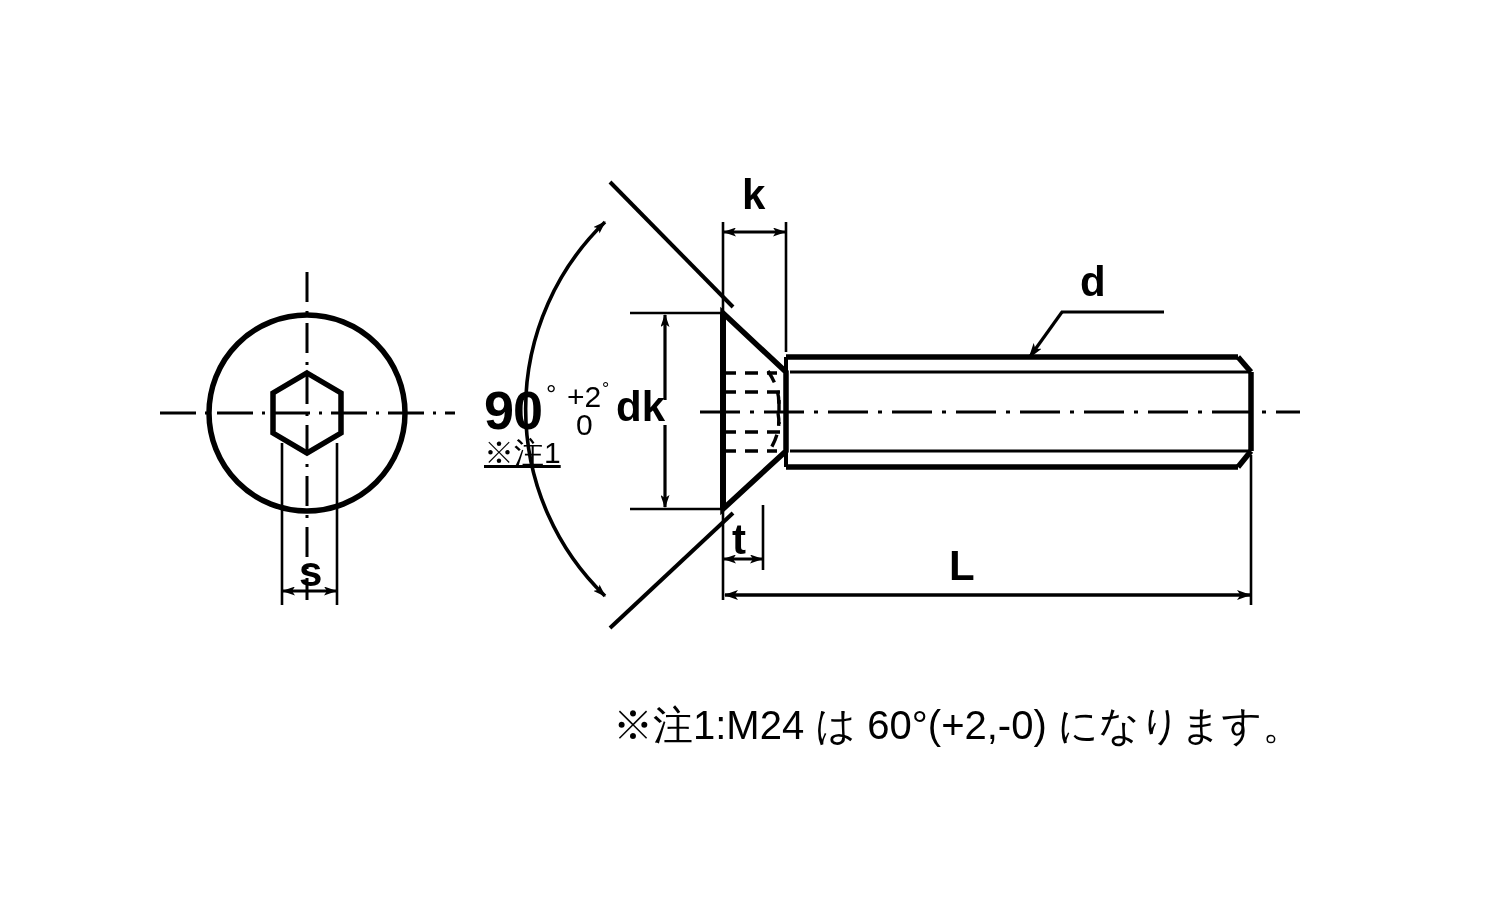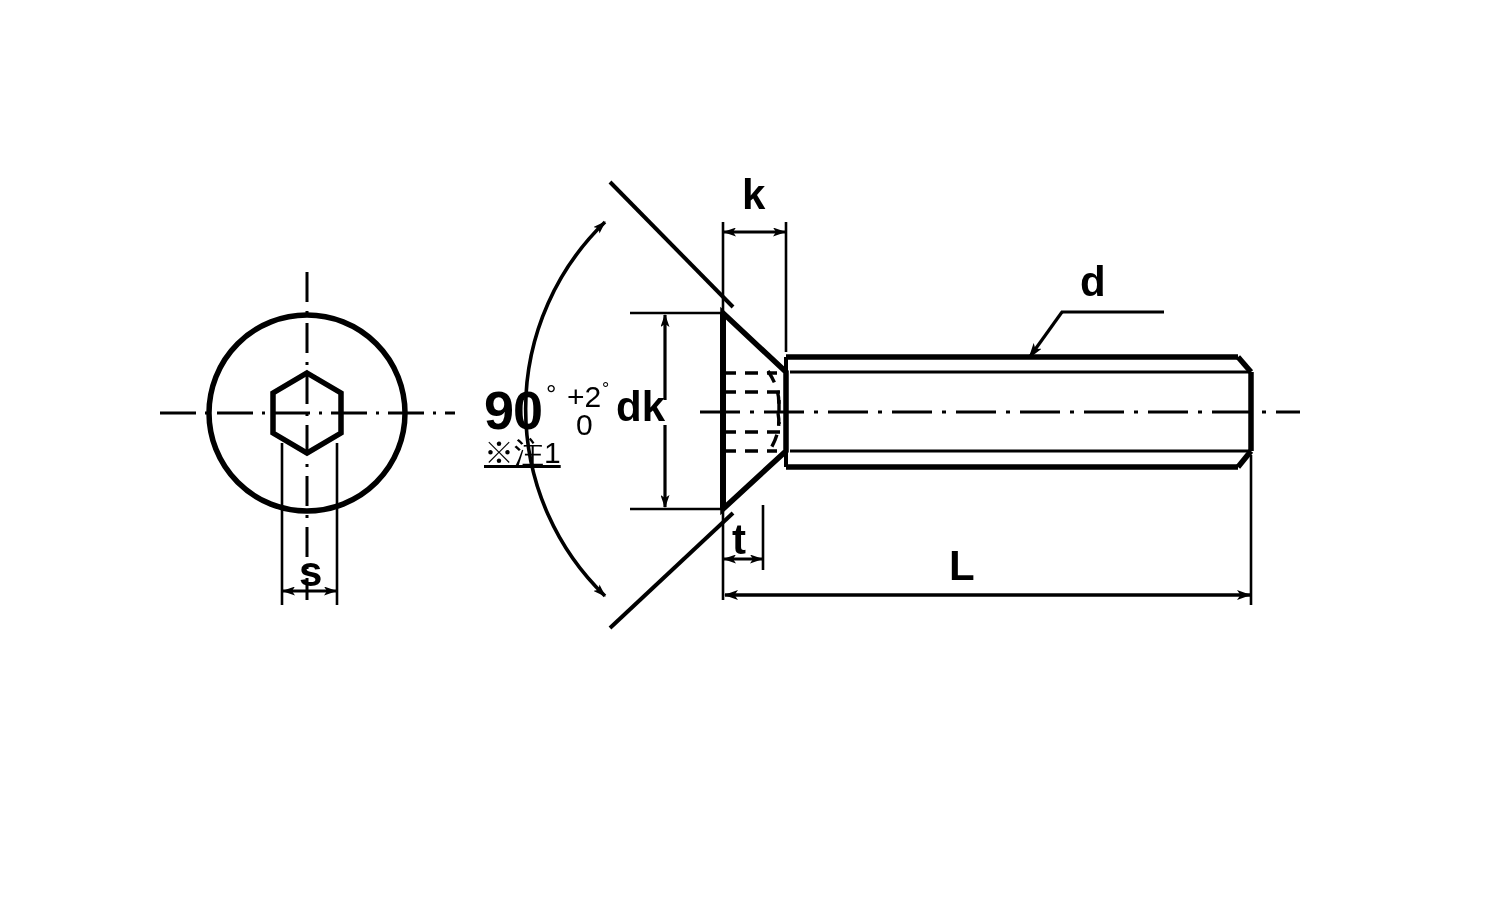--- a/index.html
+++ b/index.html
@@ -186,14 +186,15 @@
   <div style="position:absolute; left:484px; top:383px;">
     <span class="txt lbl-angle" style="left:0px; top:0px;">90</span>
     <span class="txt lbl-deg" style="left:62px; top:-2px;">°</span>
     <span class="txt lbl-tolnum" style="left:83px; top:-1px;">+2</span>
     <span class="txt lbl-tolsup" style="left:118px; top:-3px;">°</span>
     <span class="txt lbl-tolnum" style="left:92px; top:27px;">0</span>
   </div>
 
   <div class="txt lbl-note-ref" style="left:484px; top:438px;">※注1</div>
 
+  <div class="txt lbl-note" style="left:613px; top:705px;">※注1:M24 は 60°(+2,-0) になります。</div>
 
 </div>
 
 </body></html>

